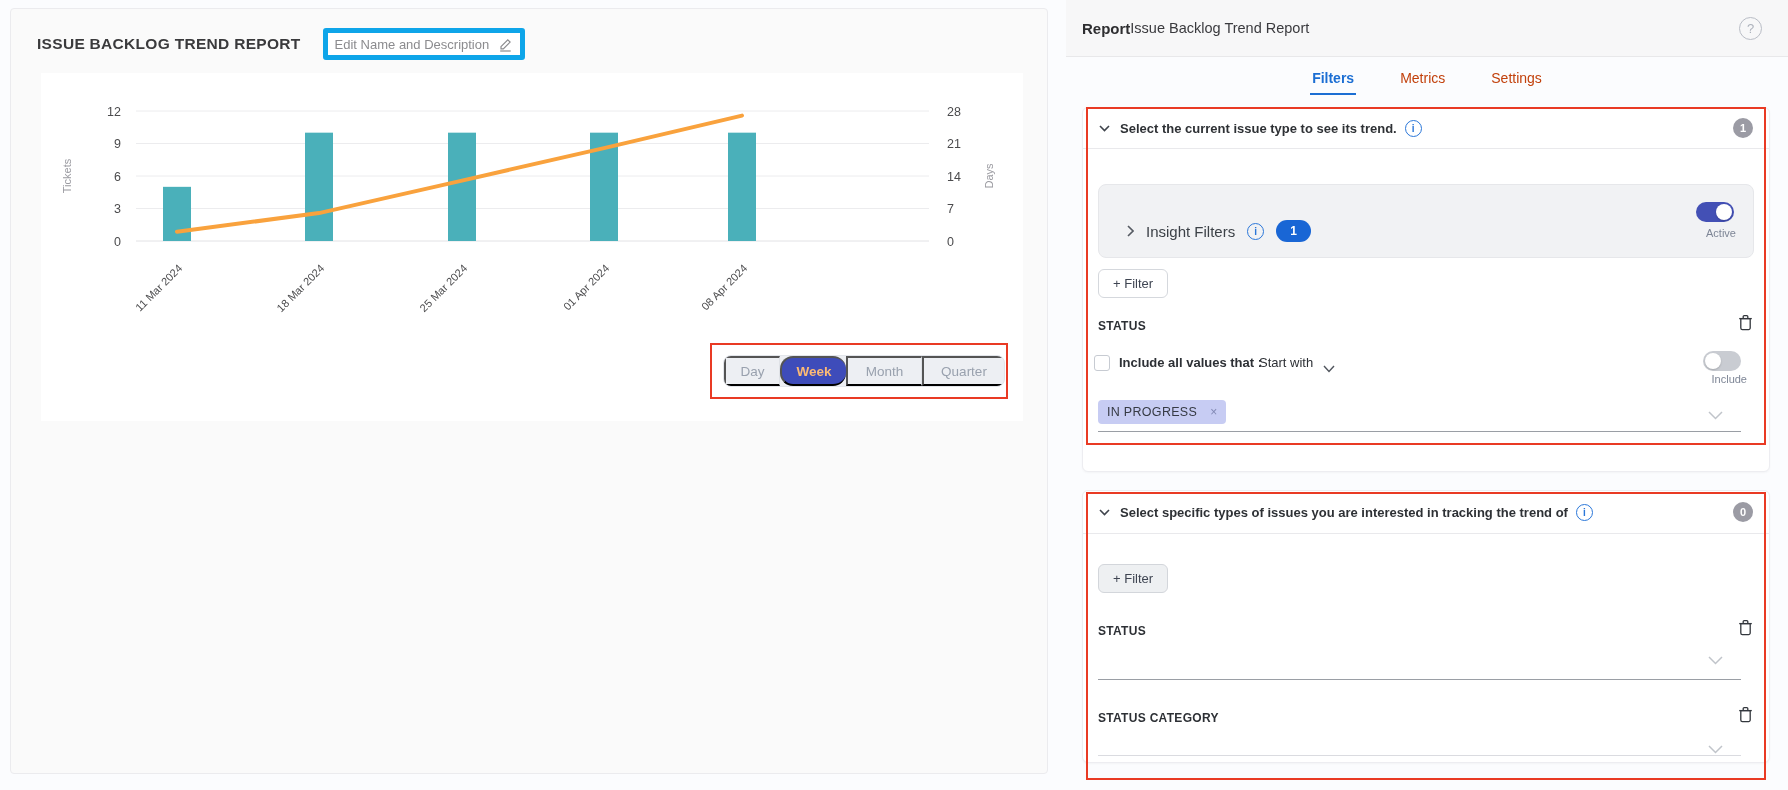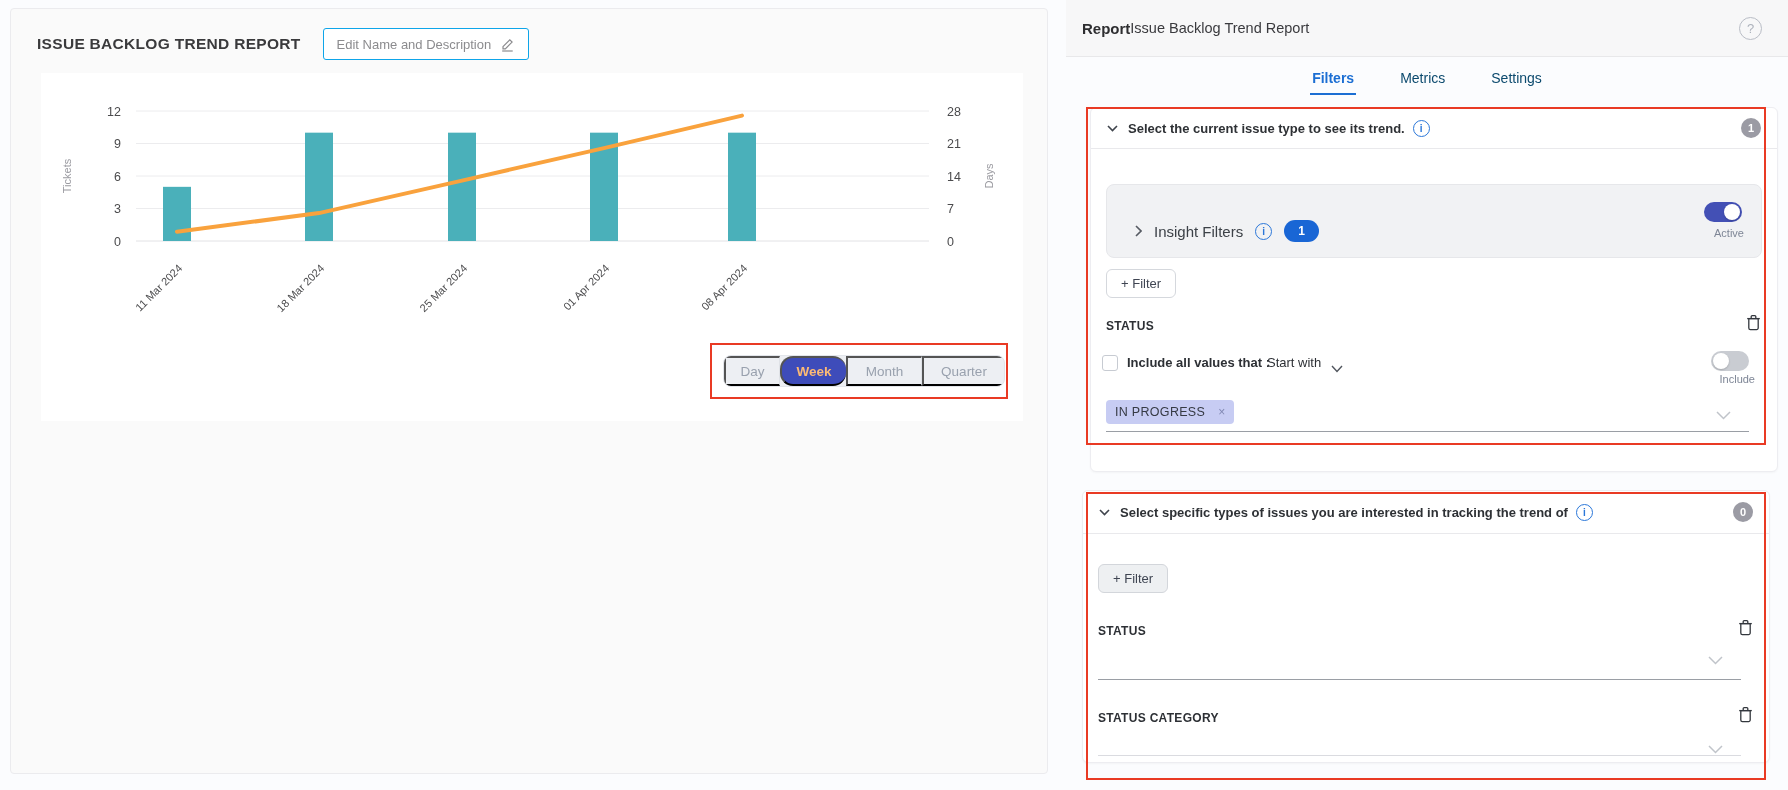--- a/index.html
+++ b/index.html
@@ -3,41 +3,41 @@
 <meta charset="utf-8">
 <style>
   html,body{margin:0;padding:0;background:#fbfcfe;font-family:"Liberation Sans","DejaVu Sans",sans-serif;}
   .stage{position:relative;width:1788px;height:790px;background:#fbfcfe;overflow:hidden;}
   svg text{font-family:"Liberation Sans","DejaVu Sans",sans-serif;}
 
   
   .left-card{position:absolute;left:10px;top:8px;width:1036px;height:764px;background:#fafafa;border:1px solid #ebebee;border-radius:4px;}
   .left-header{position:absolute;left:26px;top:18px;height:34px;display:flex;align-items:center;gap:22px;}
   .report-title{font-size:15.5px;font-weight:700;color:#3a3a3c;letter-spacing:.3px;margin:0;}
-  .edit-btn{display:flex;align-items:center;gap:9px;height:32px;padding:0 13px;background:#fff;border:1px solid #0ea5e9;border-radius:3px;font-size:13px;color:#8b8b8e;cursor:pointer;}
+  .edit-btn{display:flex;align-items:center;gap:9px;height:32px;padding:0 7px;background:#fff;border:5px solid #0ea5e9;border-radius:3px;font-size:13px;color:#8b8b8e;cursor:pointer;}
   .chart-card{position:absolute;left:30px;top:64px;width:982px;height:348px;background:#ffffff;}
 
   
   .period-toggle{position:absolute;left:682px;top:282px;height:30px;display:flex;background:#edeff3;border:1px solid #e2e5ea;border-radius:8px;overflow:hidden;}
   .seg{display:flex;align-items:center;justify-content:center;font-size:13.5px;color:#99a1ae;border-right:1px solid #dfe2e7;cursor:pointer;background:transparent;}
   .seg:last-child{border-right:none;}
   .seg.active{background:#3e4cba;color:#fdba74;font-weight:600;border-radius:13px;border-right:none;}
 
   
   .panel-header{position:absolute;left:1066px;top:0;width:722px;height:56px;background:#f7f7f8;border-bottom:1px solid #e8e8ea;}
   .panel-title-wrap{position:absolute;left:16px;top:0;height:56px;display:flex;align-items:center;gap:0;font-size:14.5px;color:#3a3a3e;}
   .panel-title-wrap b{font-size:15px;color:#2e2e31;}
   .help-icon{position:absolute;right:26px;top:17px;width:21px;height:21px;border:1.6px solid #b9bdc6;border-radius:50%;color:#adb2bc;font-size:13px;display:grid;place-items:center;cursor:pointer;}
 
   .tabs{position:absolute;left:1066px;top:62px;width:722px;display:flex;justify-content:center;gap:42px;}
-  .tab{font-size:14px;color:#0c4a6e;padding:8px 2px 7px;cursor:pointer;border-bottom:2.5px solid transparent;}
+  .tab{font-size:14px;color:#c2410c;padding:8px 2px 7px;cursor:pointer;border-bottom:2.5px solid transparent;}
   .tab.active{color:#1b6ed3;font-weight:700;border-bottom-color:#1b6ed3;}
 
   .card{position:absolute;left:1082px;width:686px;background:#fff;border:1px solid #ededf1;border-radius:6px;box-shadow:0 1px 2px rgba(40,40,60,.04);}
-  #card1{top:107px;height:363px;margin-left:8px;}
+  #card1{top:107px;height:363px;}
   #card2{top:490px;height:271px;}
   .sec-header{position:relative;height:40px;display:flex;align-items:center;padding:0 16px;border-bottom:1px solid #e9e9ec;cursor:pointer;}
   .sec-title{font-size:13px;font-weight:700;color:#2e3135;margin-left:10px;}
   .info-icon{width:15px;height:15px;border:1.3px solid #2b77d9;border-radius:50%;color:#2b77d9;font-size:10px;font-weight:700;display:inline-grid;place-items:center;margin-left:8px;flex:none;cursor:pointer;}
   .count-badge{margin-left:auto;width:20px;height:20px;border-radius:50%;background:#9b9ba4;color:#fff;font-size:11px;font-weight:700;display:grid;place-items:center;}
 
   .insight-card{position:absolute;left:15px;top:76px;width:654px;height:72px;background:#f1f2f4;border:1px solid #e6e7ea;border-radius:8px;cursor:pointer;}
   .insight-row{position:absolute;left:28px;top:0;height:92px;display:flex;align-items:center;gap:12px;}
   .insight-label{font-size:15px;color:#3c4147;}
   .pill-badge{min-width:35px;height:22px;border-radius:11px;background:#1966d5;color:#fff;font-size:12px;font-weight:700;display:grid;place-items:center;padding:0 4px;box-sizing:border-box;}

